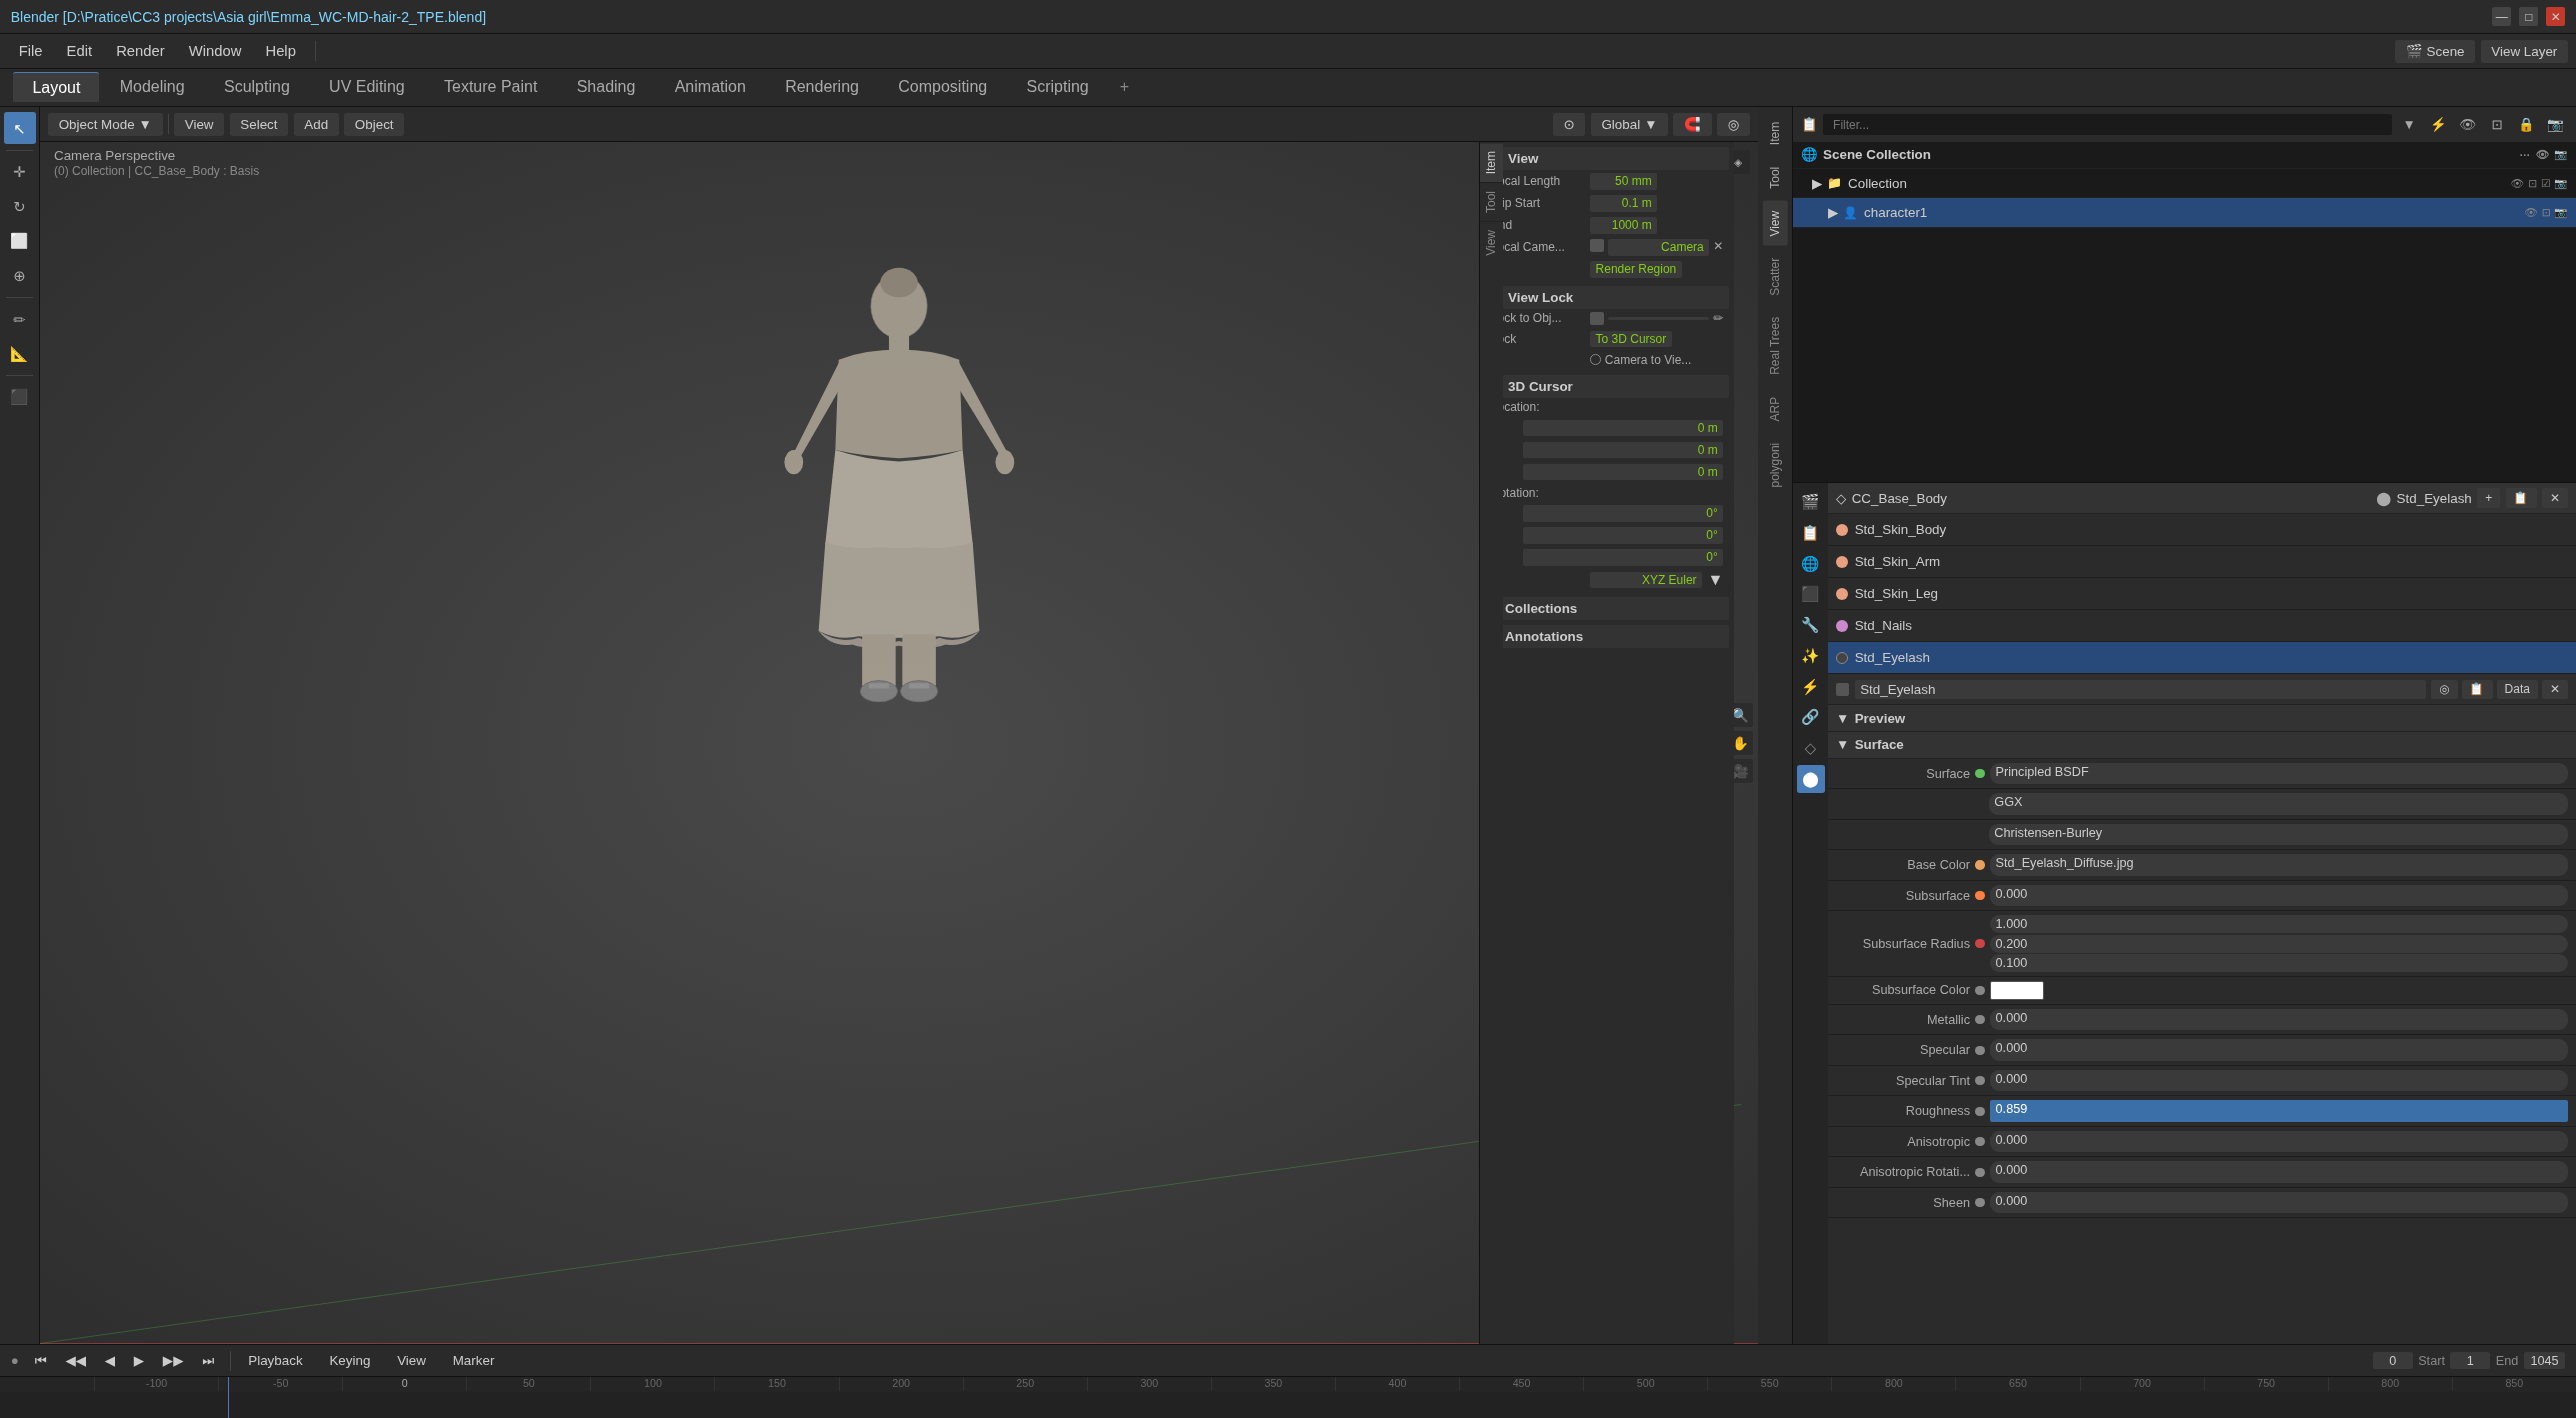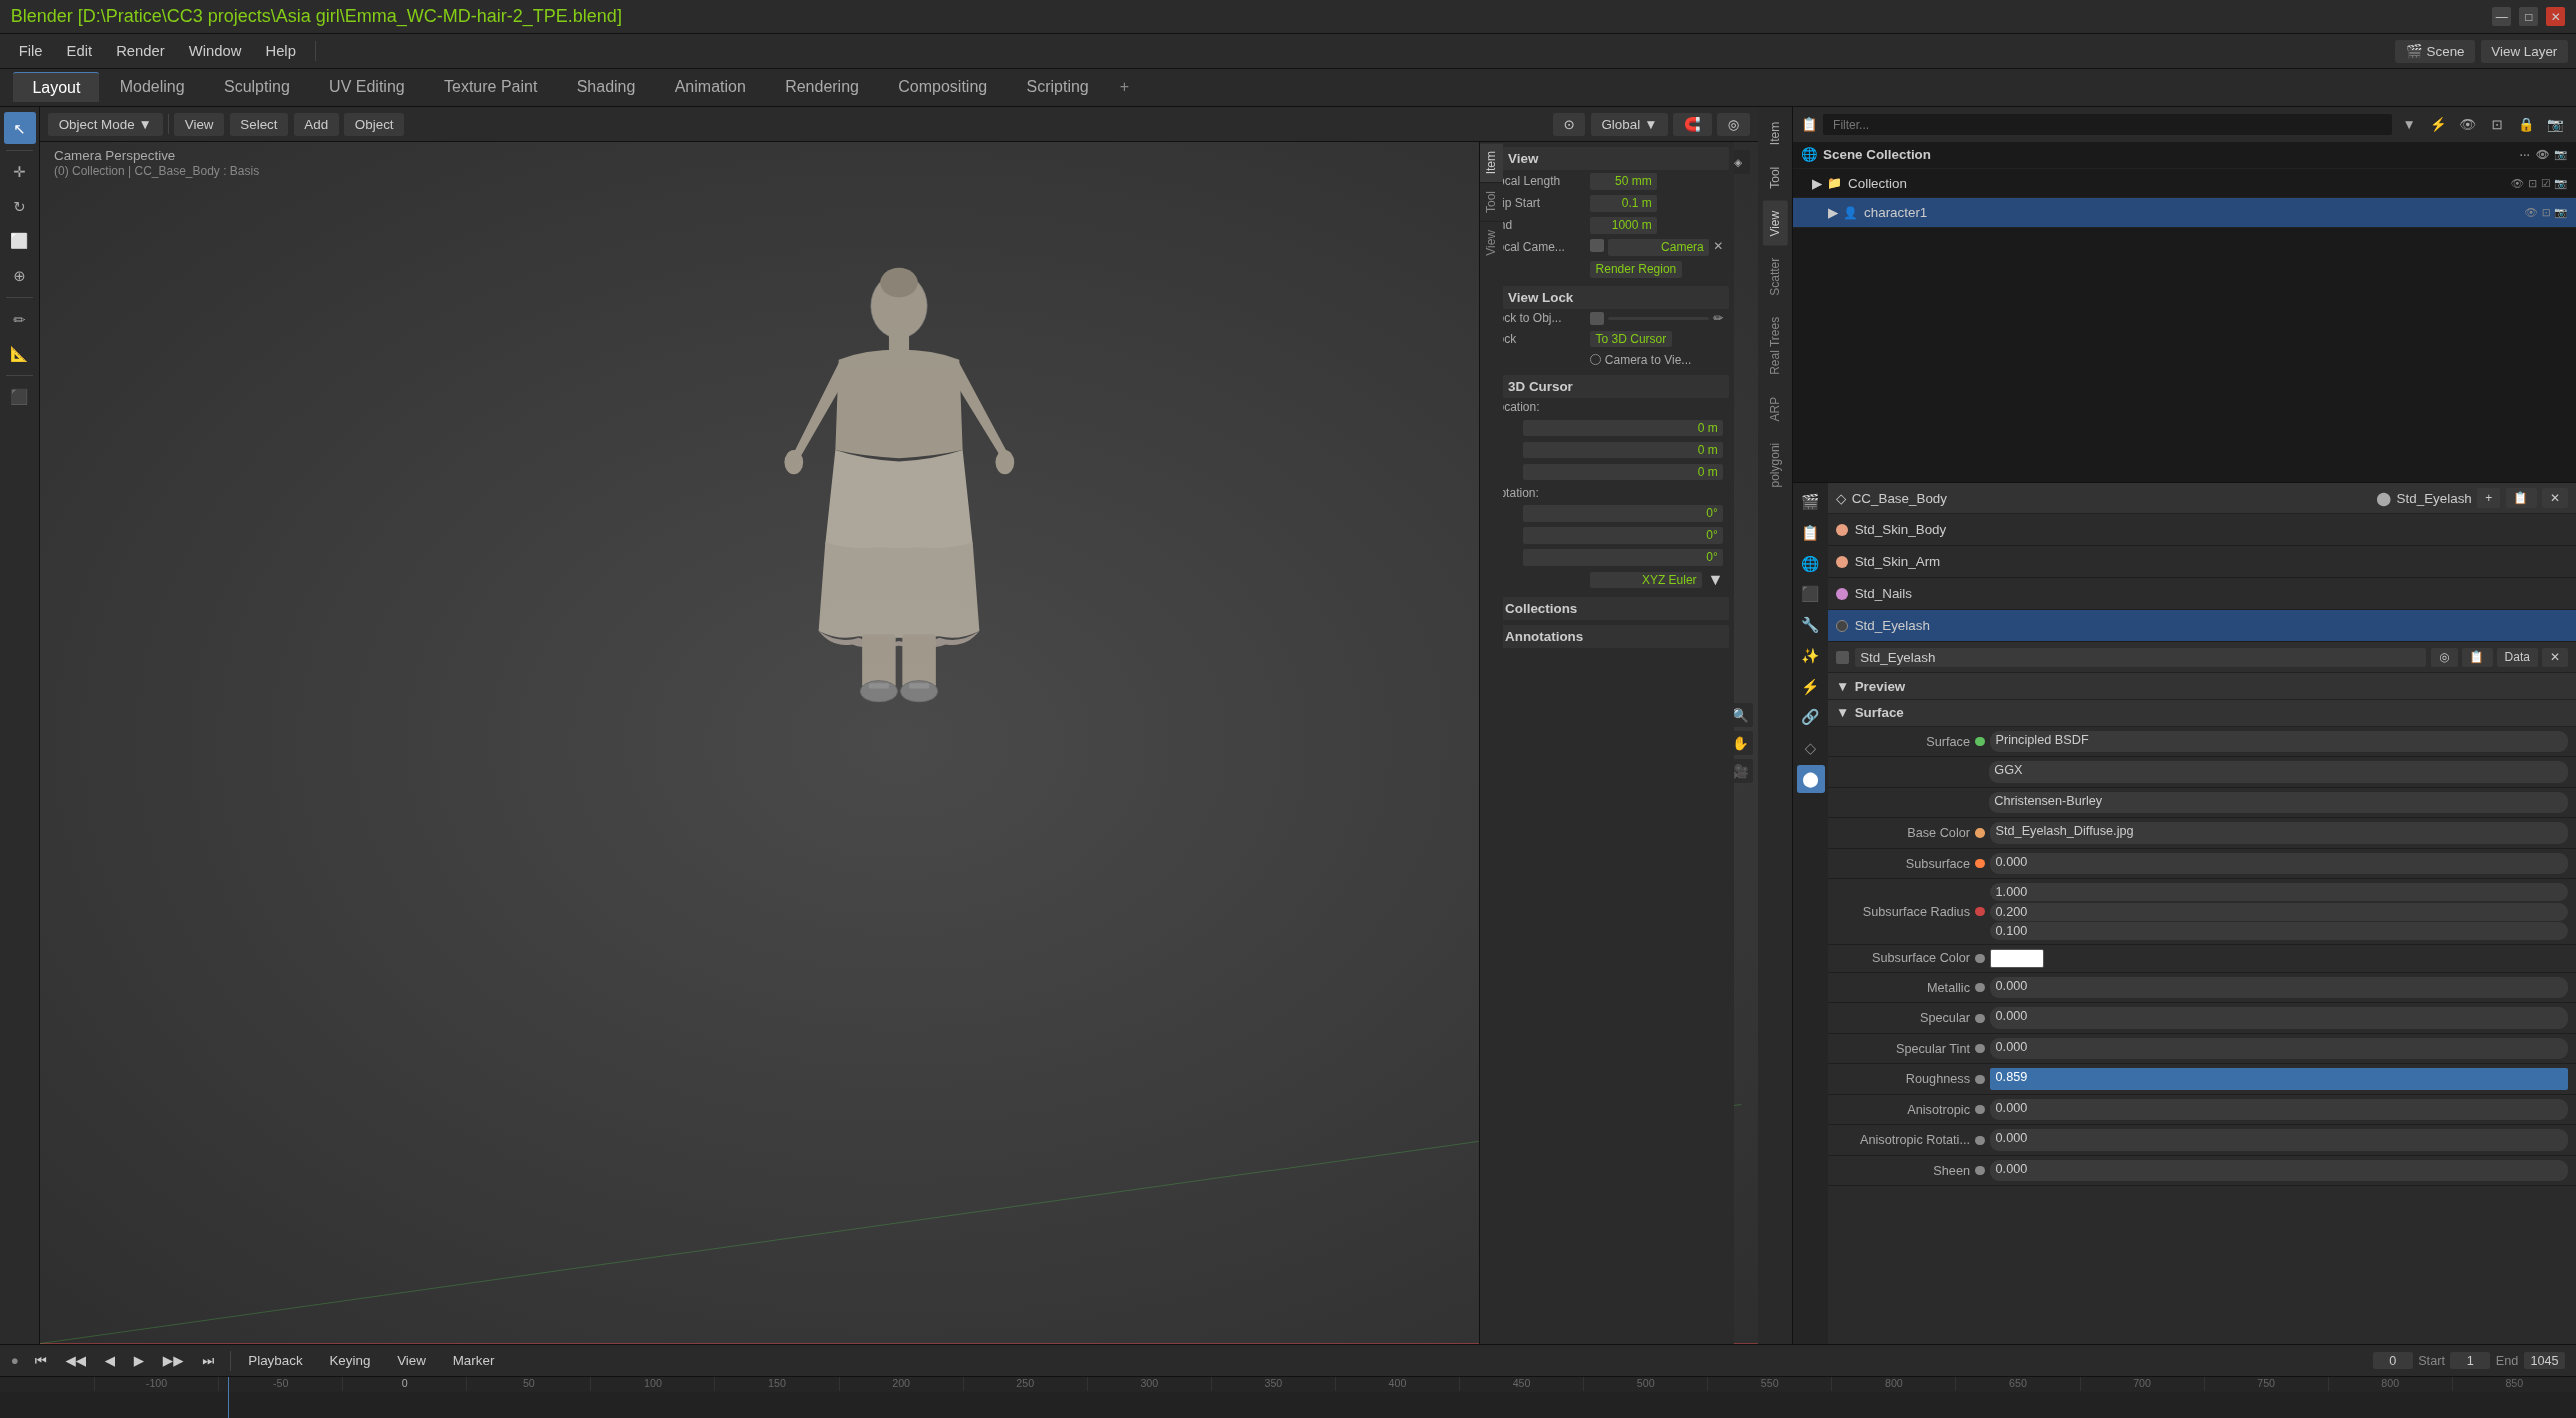--- a/index.html
+++ b/index.html
@@ -506,21 +506,21 @@
       color: #888;
       cursor: pointer;
       border-bottom: 0.7px solid #222;
     }
     .nside-tab.active { background: #3a3a3a; color: #ccc; }
   </style>
 </head>
 <body>
 
 <div id="titlebar">
-  <span style="font-size:18px;color:#84cc16;">Blender [D:\Pratice\CC3 projects\Asia girl\Emma_WC-MD-hair-2_TPE.blend]</span>
+  <span style="font-size:14px;color:#7dd3fc;">Blender [D:\Pratice\CC3 projects\Asia girl\Emma_WC-MD-hair-2_TPE.blend]</span>
   <div class="window-controls">
     <div class="win-btn">—</div>
     <div class="win-btn">□</div>
     <div class="win-btn" style="background:#c0392b;">✕</div>
   </div>
 </div>
 
 <div id="menubar">
   <div class="menu-item">File</div>
   <div class="menu-item">Edit</div>
@@ -883,20 +883,24 @@
         </div>
 
         <div>
           <div class="mat-list-item">
             <div class="mat-dot" style="background:#e8a080;"></div>
             <span>Std_Skin_Body</span>
           </div>
           <div class="mat-list-item">
             <div class="mat-dot" style="background:#e8a080;"></div>
             <span>Std_Skin_Arm</span>
+          </div>
+          <div class="mat-list-item">
+            <div class="mat-dot" style="background:#e8a080;"></div>
+            <span>Std_Skin_Leg</span>
           </div>
           <div class="mat-list-item">
             <div class="mat-dot" style="background:#cc88cc;"></div>
             <span>Std_Nails</span>
           </div>
           <div class="mat-list-item selected" style="background:#284a7a;">
             <div class="mat-dot" style="background:#444;border:0.7px solid #888;"></div>
             <span>Std_Eyelash</span>
           </div>
         </div>

